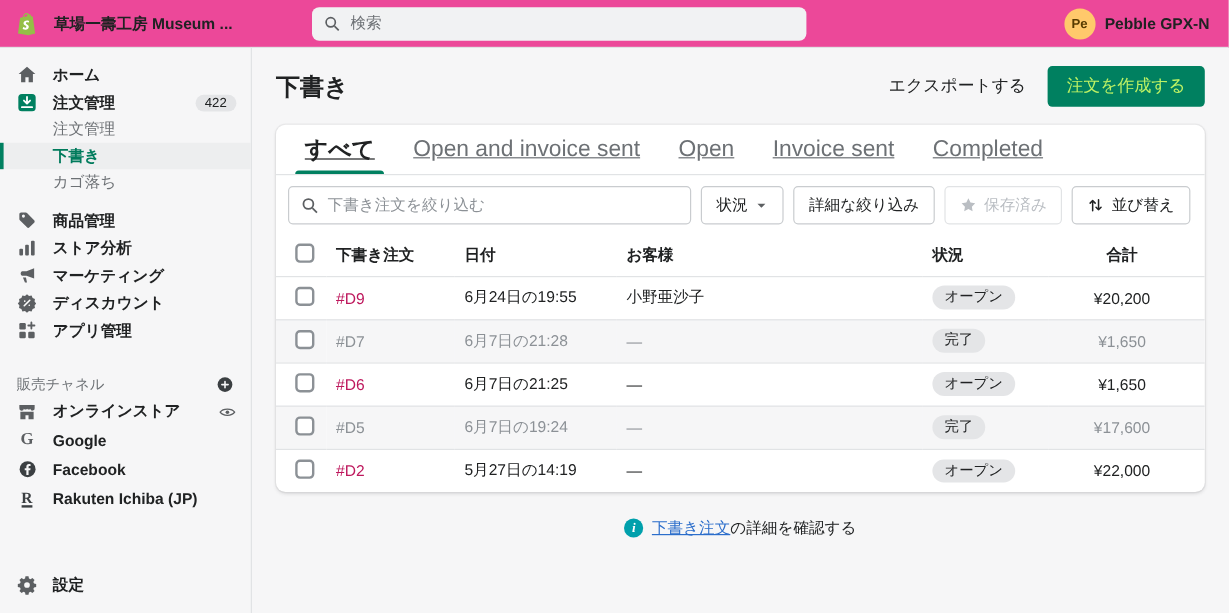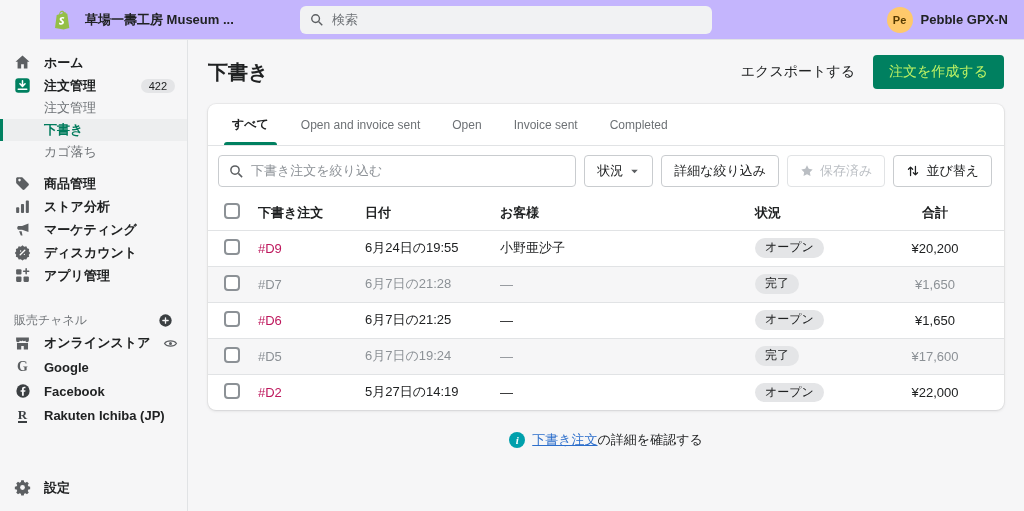--- a/index.html
+++ b/index.html
@@ -1,35 +1,35 @@
 <!DOCTYPE html>
 <html><head>
 <meta charset="utf-8">
 <style>
   * { margin:0; padding:0; box-sizing:border-box; }
   html,body { width:1024px; height:511px; overflow:hidden; }
   body { font-family:"Liberation Sans","DejaVu Sans",sans-serif; color:#202223; background:#F6F6F7; font-size:13px; }
 
   
-  .topbar { height:40px; background:#c4b5fd; border-bottom:1px solid #E1E3E5; display:flex; align-items:center; position:relative; z-index:5;margin-left:40px; }
+  .topbar { height:40px; background:#ec4899; border-bottom:1px solid #E1E3E5; display:flex; align-items:center; position:relative; z-index:5; }
   .topbar-left { width:260px; display:flex; align-items:center; padding-left:11px; gap:13px; }
   .logo-badge { width:21px; height:21px; flex:0 0 auto; }
   .store-name { font-weight:700; font-size:13px; color:#202223; white-space:nowrap; }
-  .topbar-search { width:412px; height:28px; background:#F1F2F3; border-radius:6px; display:flex; align-items:center; padding:0 10px; gap:8px; }
+  .topbar-search { width:412px; height:28px; background:#F1F2F3; border-radius:6px; display:flex; align-items:center; padding:0 10px; gap:8px;font-family:Liberation Mono, monospace; }
   .topbar-search input { border:none; outline:none; background:transparent; font-size:13px; width:100%; color:#202223; font-family:inherit; }
   .topbar-search input::placeholder { color:#6D7175; }
   .topbar-right { margin-left:auto; display:flex; align-items:center; gap:8px; padding-right:16px; }
   .avatar { width:26px; height:26px; border-radius:50%; background:#FFC96B; color:#573B00; font-size:11px; font-weight:700; display:flex; align-items:center; justify-content:center; }
   .user-name { font-size:13px; font-weight:600; color:#202223; }
 
   
   .shell { display:flex; height:471px; }
 
   
-  .sidebar { width:188px; background:#F6F6F7; border-right:1px solid #E1E3E5; padding-top:11px; display:flex; flex-direction:column; }
+  .sidebar { width:210px; background:#F6F6F7; border-right:1px solid #E1E3E5; padding-top:11px; display:flex; flex-direction:column; }
   .nav-item { height:23px; display:flex; align-items:center; gap:13px; padding-left:14px; padding-right:12px; cursor:pointer; }
   .nav-item .ico { width:17px; height:17px; flex:0 0 auto; display:flex; align-items:center; justify-content:center; color:#5C5F62; }
   .nav-item .lbl { font-size:13px; font-weight:600; color:#202223; white-space:nowrap; }
   .nav-badge { margin-left:auto; background:#E4E5E7; color:#202223; border-radius:9px; font-size:11px; font-weight:400; padding:1px 8px; }
   .nav-sub { height:22px; display:flex; align-items:center; padding-left:44px; cursor:pointer; font-size:13px; font-weight:500; color:#6D7175; }
   .nav-sub.selected { background:#EDEEEF; color:#007B5C; border-left:3px solid #008060; padding-left:41px; font-weight:600; }
   .channels-header { margin-top:22px; height:22px; display:flex; align-items:center; padding:0 14px; }
   .channels-header .hdr-lbl { font-size:12px; font-weight:500; color:#6D7175; }
   .channels-header .plus { margin-left:auto; cursor:pointer; display:flex; }
   .channel-item { height:24px; display:flex; align-items:center; gap:13px; padding-left:14px; padding-right:12px; cursor:pointer; }
@@ -45,21 +45,21 @@
   .page-head { display:flex; align-items:center; margin-bottom:14px; height:36px; }
   .page-title { font-size:20px; font-weight:600; color:#202223; }
   .head-actions { margin-left:auto; display:flex; align-items:center; gap:18px; }
   .btn-plain { background:none; border:none; font-size:14px; font-weight:500; color:#202223; cursor:pointer; font-family:inherit; }
   .btn-primary { background:#008060; color:#bef264; border:none; border-radius:4px; font-size:14px; font-weight:500; padding:8px 16px; cursor:pointer; font-family:inherit; }
 
   .card { background:#FFFFFF; border-radius:8px; box-shadow:0 0 0 1px rgba(63,63,68,0.05), 0 1px 3px rgba(63,63,68,0.15); overflow:hidden; }
 
   
   .tabs { display:flex; align-items:stretch; border-bottom:1px solid #E1E3E5; padding:0 8px; height:42px; }
-  .tab { display:flex; align-items:center; padding:0 16px; font-size:12px; color:#6D7175; cursor:pointer; position:relative; font-weight:500; }
+  .tab { display:flex; align-items:center; padding:0 16px; font-size:19px; color:#6D7175; cursor:pointer; position:relative; font-weight:500;text-decoration:underline; }
   .tab.active { color:#202223; font-weight:600; }
   .tab.active::after { content:""; position:absolute; left:8px; right:8px; bottom:0; height:3px; background:#008060; border-radius:3px 3px 0 0; }
 
   
   .filter-row { display:flex; align-items:flex-start; padding:9px 12px 9px 10px; gap:8px;font-family:Liberation Serif, serif; }
   .filter-search { flex:1; height:32px; border:1px solid #C9CCCF; border-radius:4px; display:flex; align-items:center; padding:0 10px; gap:7px; background:#fff; }
   .filter-search input { border:none; outline:none; width:100%; font-size:13px; color:#202223; font-family:inherit; }
   .filter-search input::placeholder { color:#8C9196; }
   .fbtn { height:32px; background:#FFFFFF; border:1px solid #C9CCCF; border-radius:4px; font-size:13px; font-weight:500; color:#202223; padding:0 12px; display:flex; align-items:center; gap:6px; cursor:pointer; white-space:nowrap; font-family:inherit; }
   .fbtn:disabled { color:#BABEC3; border-color:#E1E3E5; cursor:default; }

